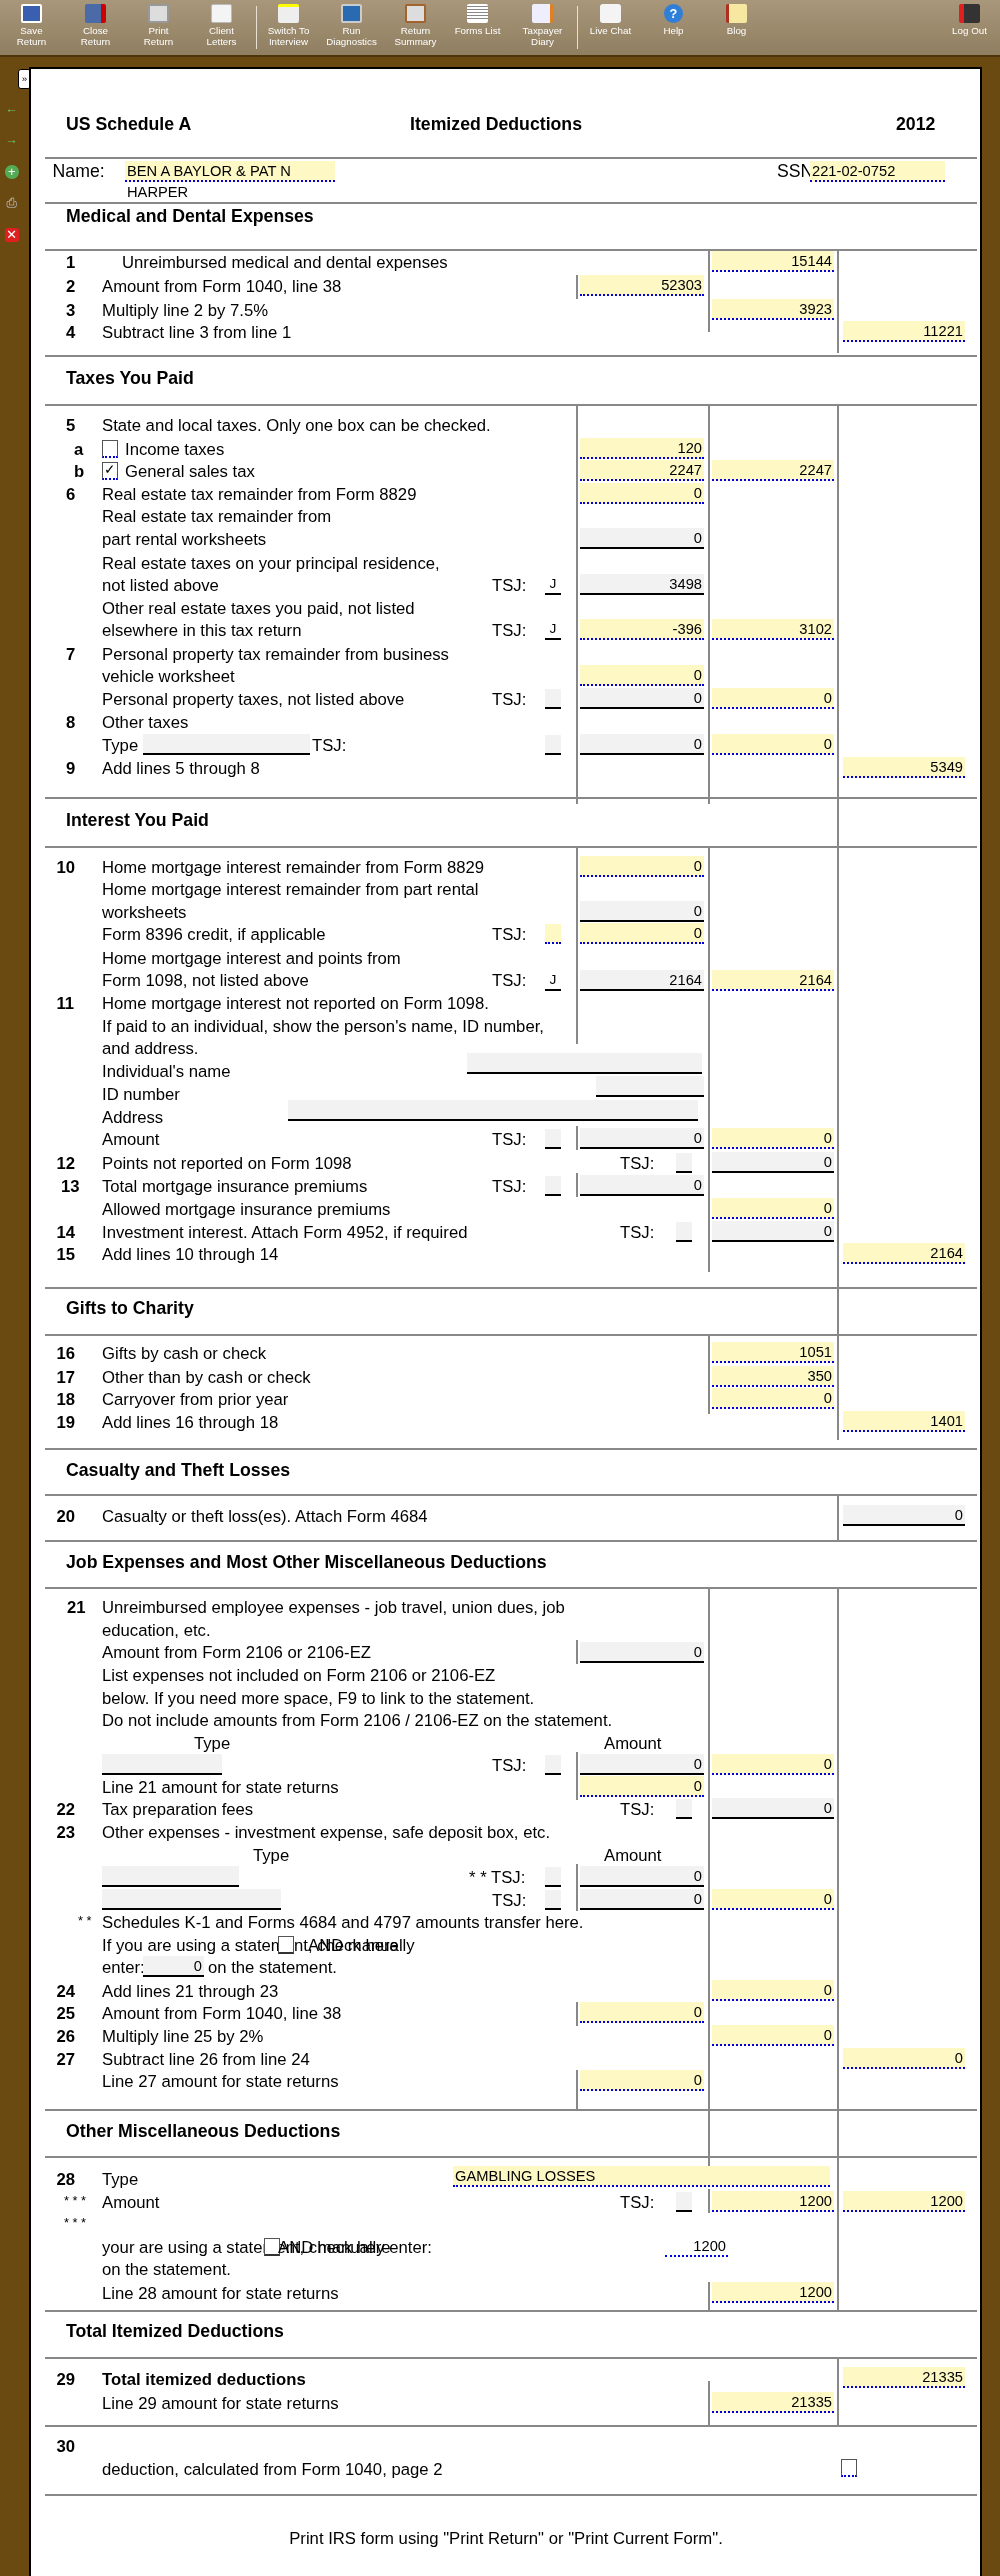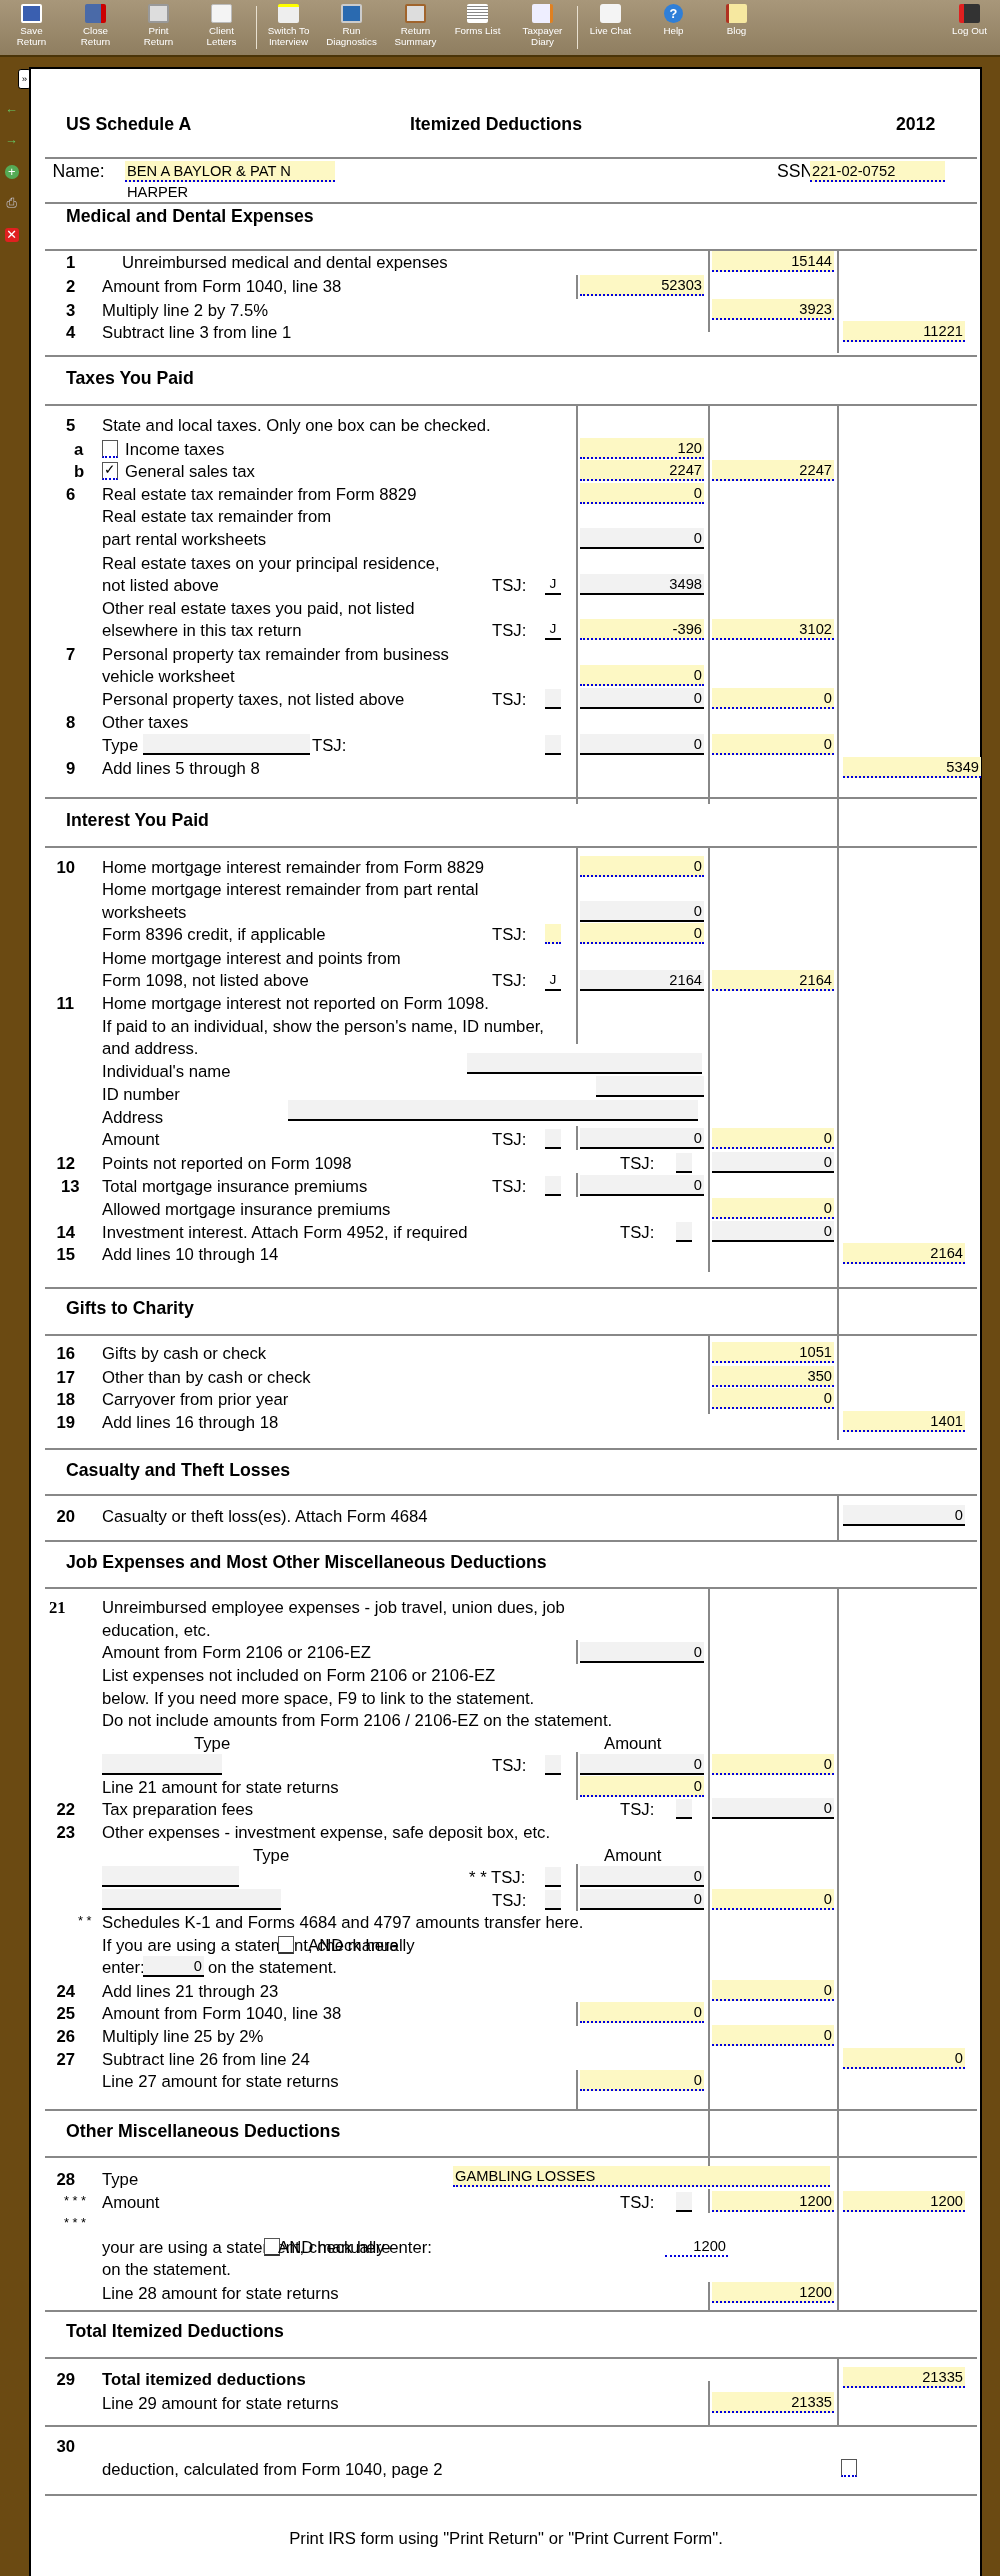--- a/index.html
+++ b/index.html
@@ -155,21 +155,21 @@
   <div class="abs" style="left:71px;top:644px;">Other taxes</div>
   <div class="abs" style="left:71px;top:667px;">Type</div>
   <div class="fld g" style="left:112px;top:665px;width:167px;text-align:left;"></div>
   <div class="abs" style="left:281px;top:667px;">TSJ:</div>
   <div class="tsjbox g" style="left:514px;top:666px;"></div>
   <div class="fld g" style="left:549px;top:665px;width:124px;">0</div>
   <div class="fld y" style="left:681px;top:665px;width:122px;">0</div>
 
   <div class="num" style="left:35px;top:690px;">9</div>
   <div class="abs" style="left:71px;top:690px;">Add lines 5 through 8</div>
-  <div class="fld y" style="left:812px;top:688px;width:138px;">5349</div>
+  <div class="fld y" style="left:812px;top:688px;width:122px;">5349</div>
   <div class="hr" style="top:728px;"></div>
 
   <div class="sec" style="top:741px;">Interest You Paid</div>
   <div class="hr" style="top:777px;"></div>
   <div class="vr" style="left:545px;top:777px;height:198px;"></div>
   <div class="vr" style="left:677px;top:777px;height:426px;"></div>
   <div class="vr" style="left:806px;top:777px;height:516px;"></div>
 
   <div class="num" style="left:25.5px;top:789px;">10</div>
   <div class="abs" style="left:71px;top:789px;">Home mortgage interest remainder from Form 8829</div>
@@ -260,21 +260,21 @@
   <div class="num" style="left:25.5px;top:1438px;">20</div>
   <div class="abs" style="left:71px;top:1438px;">Casualty or theft loss(es).  Attach Form 4684</div>
   <div class="fld g" style="left:812px;top:1436px;width:122px;">0</div>
   <div class="hr" style="top:1471px;"></div>
 
   <div class="sec" style="top:1483px;">Job Expenses and Most Other Miscellaneous Deductions</div>
   <div class="hr" style="top:1518px;"></div>
   <div class="vr" style="left:677px;top:1518px;height:587px;"></div>
   <div class="vr" style="left:806px;top:1518px;height:587px;"></div>
 
-  <div class="num" style="left:18px;top:1529px;font-family:Liberation Serif, serif;">21</div>
+  <div class="num" style="left:36px;top:1529px;">21</div>
   <div class="abs" style="left:71px;top:1529px;">Unreimbursed employee expenses - job travel,  union dues,  job</div>
   <div class="abs" style="left:71px;top:1552px;">education,  etc.</div>
   <div class="abs" style="left:71px;top:1574px;">Amount from Form 2106 or 2106-EZ</div>
   <div class="tick" style="left:545px;top:1571px;"></div>
   <div class="fld g" style="left:549px;top:1573px;width:124px;">0</div>
   <div class="abs" style="left:71px;top:1597px;">List expenses not included on Form 2106 or 2106-EZ</div>
   <div class="abs" style="left:71px;top:1620px;">below.  If you need more space,  F9 to link to the statement.</div>
   <div class="abs" style="left:71px;top:1642px;">Do not include amounts from Form 2106 / 2106-EZ on the statement.</div>
   <div class="abs" style="left:163px;top:1665px;">Type</div>
   <div class="abs" style="left:573px;top:1665px;">Amount</div>

